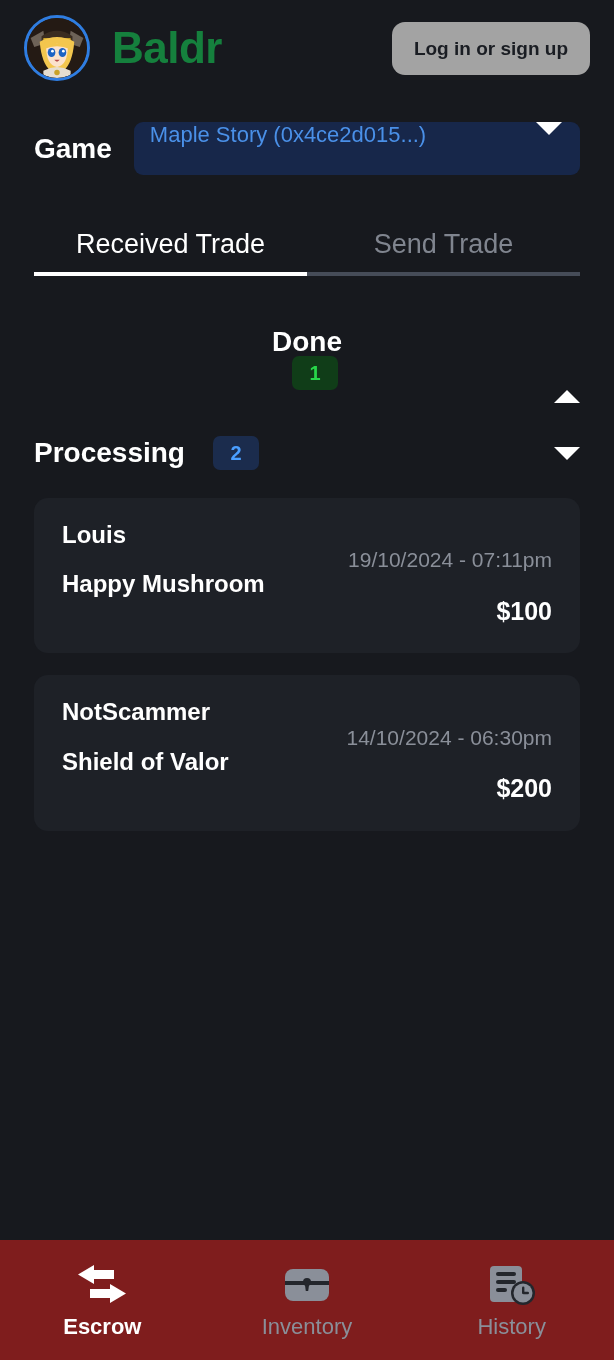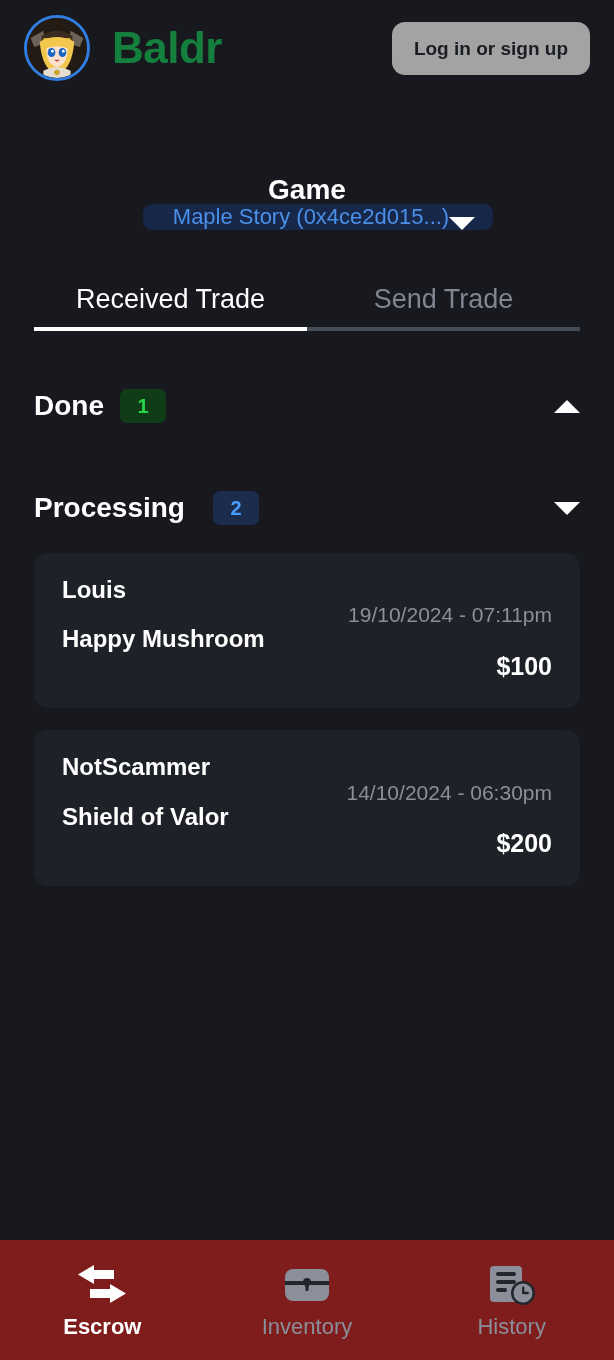--- a/index.html
+++ b/index.html
@@ -58,39 +58,38 @@
     cursor: pointer;
     font-family: "Liberation Sans", sans-serif;
     line-height: 1;
     white-space: nowrap;
   }
 
   
   .game-row {
     display: flex;
     align-items: center;
-    margin-top: 100px;
+    margin-top: 46px;
     padding: 0 34px;
-    flex-direction: column;
   }
   .game-label {
     font-size: 28px;
     font-weight: bold;
     color: #ffffff;
     line-height: 1;
   }
   .game-select {
     margin-left: 22px;
     flex: 1;
     background: #17274a;
     border-radius: 9px;
     height: 53px;
     display: flex;
-    align-items: flex-end;
-    padding: 0 18px 0 30px;
+    align-items: flex-start;
+    padding: 0 18px 0 16px;
     box-sizing: border-box;
     cursor: pointer;
   }
   .game-select-value {
     color: #4a90e8;
     font-size: 22px;
     font-weight: 500;
     flex: 1;
     white-space: nowrap;
     overflow: hidden;
@@ -138,21 +137,21 @@
   .tab-underline .seg.inactive { background: #464c58; }
 
   
   .section-header {
     display: flex;
     align-items: center;
     padding: 0 34px;
     height: 46px;
     cursor: pointer;
   }
-  .section-done { margin-top: 52px; }
+  .section-done { margin-top: 52px; flex-direction: column; }
   .section-processing { margin-top: 56px; gap: 12px; }
   .section-title {
     font-size: 28px;
     font-weight: bold;
     color: #ffffff;
     line-height: 1;
   }
   .badge {
     margin-left: 16px;
     min-width: 22px;

